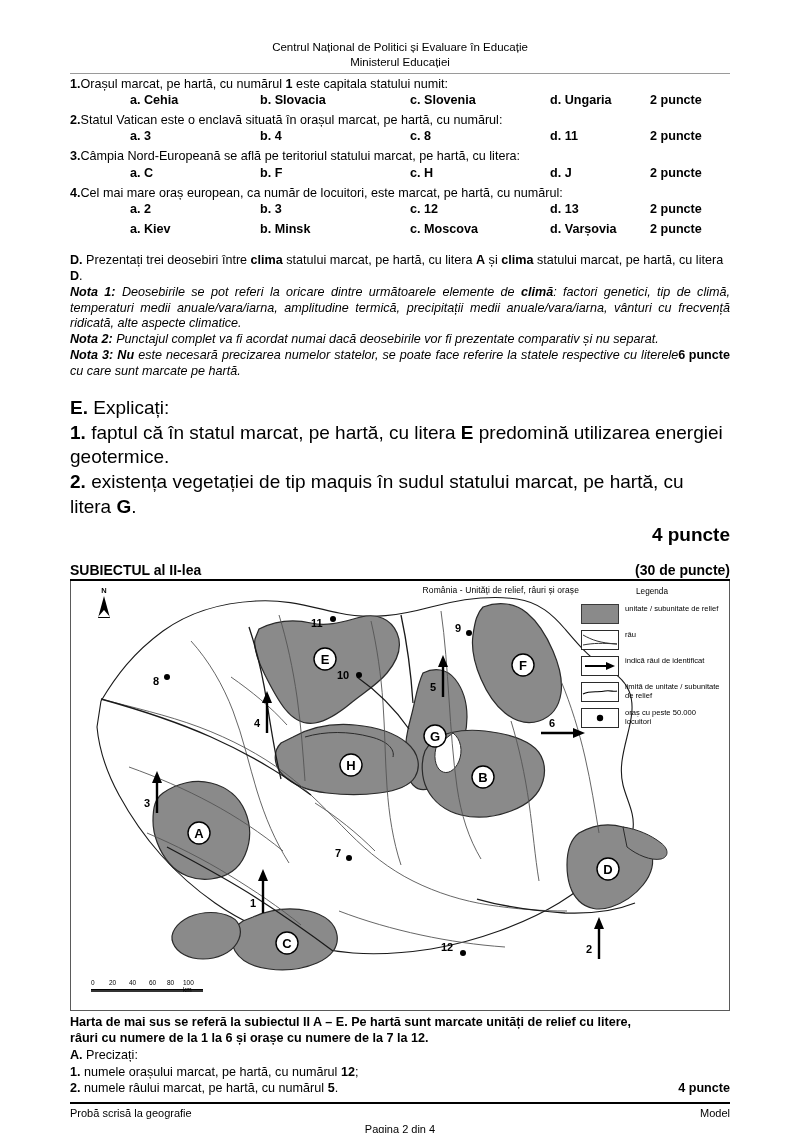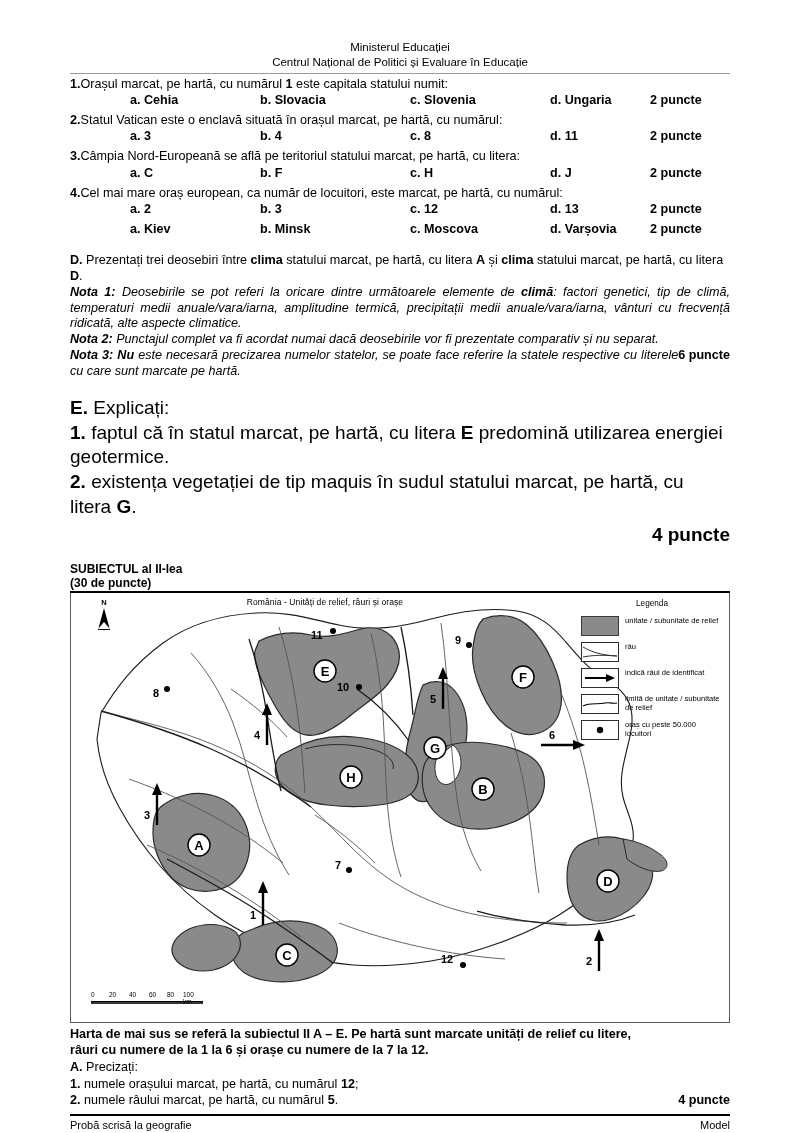--- a/index.html
+++ b/index.html
@@ -91,26 +91,25 @@
   .sec-e b { font-weight: bold; }
   .sec-e .pts-line {
     text-align: right;
     font-weight: bold;
     margin-top: 4px;
   }
 
   
   .subiect {
     margin-top: 14px;
-    font-size: 12px;
+    font-size: 14px;
     font-weight: bold;
     display: flex;
     justify-content: space-between;
-    align-items: flex-start;
-    flex-direction: column;
+    align-items: flex-end;
   }
   .subiect-rule {
     border-bottom: 2.5px solid #000;
     margin-top: 1px;
   }
 
   
   .map-frame {
     position: relative;
     width: 660px;
@@ -118,21 +117,21 @@
     border: 1px solid #5a5a5a;
     border-top: none;
     background: #fff;
     overflow: hidden;
     margin-top: 0px;
   }
   .map-title {
     position: absolute;
     left: 0; right: 0;
     top: 4px;
-    text-align: center;
+    text-align: right;
     font-size: 8.5px;
     padding-right: 150px;
     letter-spacing: .1px;
   }
   .north {
     position: absolute;
     left: 24px; top: 6px;
     text-align: center;
     width: 18px;
   }
@@ -243,22 +242,22 @@
     text-align: center;
   }
 </style>
 </head>
 <body>
 
 <div class="page">
 <div class="content">
 
   <div class="doc-header">
+    <div>Centrul Național de Politici și Evaluare în Educație</div>
     <div>Ministerul Educației</div>
-    <div>Centrul Național de Politici și Evaluare în Educație</div>
   </div>
   <div class="header-rule"></div>
 
   <div class="q-block">
 
     <div>
       <div class="q-stem"><b>1.</b><span>Orașul marcat, pe hartă, cu numărul </span><b>1</b><span> este capitala statului numit:</span></div>
       <div class="q-answers">
         <span class="ans a"><b>a. Cehia</b></span>
         <span class="ans b"><b>b. Slovacia</b></span>

